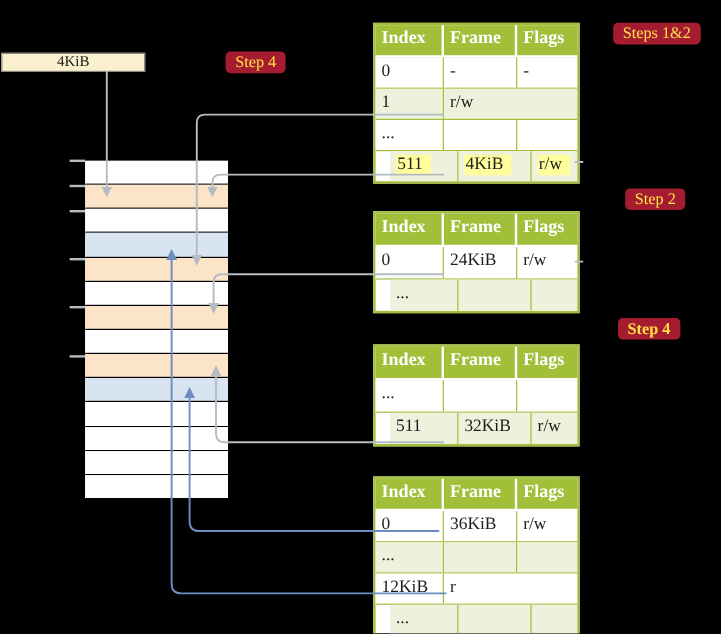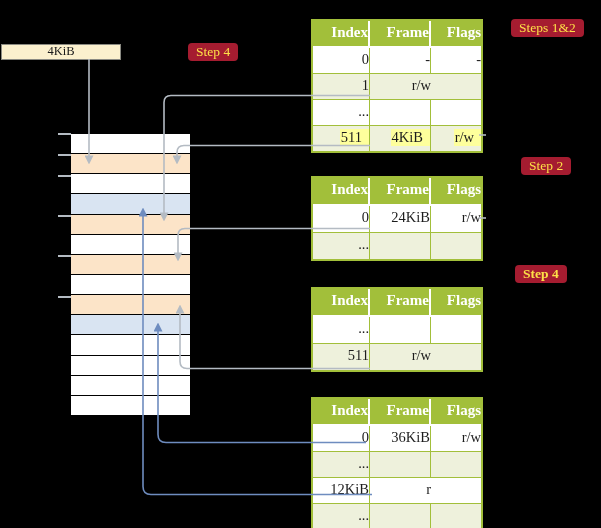--- a/index.html
+++ b/index.html
@@ -37,30 +37,30 @@
   .tick{
     position:absolute;left:58px;width:13px;height:2px;
     background:var(--arrow-gray,#b4bbc3);
   }
   
   .pt-table{
     position:absolute;left:311px;width:172px;
     border:2px solid var(--table-header-green,#a2bf3a);
     background:#fff;box-sizing:border-box;
   }
-  .pt-row{display:grid;grid-template-columns:57px 61px 50px;height:var(--rh,26px);text-align:right;}
+  .pt-row{display:grid;grid-template-columns:57px 61px 50px;height:var(--rh,26px);}
   .pt-cell{
     padding-left:5px;box-sizing:border-box;overflow:hidden;white-space:nowrap;
     font-size:14.5px;line-height:calc(var(--rh,26px) - 3px);color:#1c1c1c;
   }
   .pt-head{background:var(--table-header-green,#a2bf3a);border-bottom:2px solid #fff;}
   .pt-head .pt-cell{color:#fff;font-weight:bold;font-size:15px;border-right:2px solid #fff;}
   .pt-head .pt-cell:last-child{border-right:none;}
   .pt-body{background:#fff;border-bottom:1.5px solid var(--table-header-green,#a2bf3a);}
-  .pt-body:last-child{border-bottom:none;}
+  .pt-body:last-child{border-bottom:none;margin-left:12px;}
   .pt-body .pt-cell{border-right:1.5px solid var(--table-header-green,#a2bf3a);}
   .pt-body .pt-cell:last-child{border-right:none;}
   .pt-body.shaded{background:var(--row-alt-green,#eef1dc);}
   .hl{background:var(--highlight-yellow,#feff9c);padding:0 7px 1px 1px;}
   #table-0{top:19px; --rh:25px;}
   #table-1{top:176px;--rh:26px;}
   #table-2{top:287px;--rh:26px;}
   #table-3{top:397px;--rh:25px;}
   
   .overlay{position:absolute;left:0;top:0;width:601px;height:528px;pointer-events:none;}
@@ -152,20 +152,21 @@
         <div class="pt-cell">Frame</div>
         <div class="pt-cell">Flags</div>
       </div>
       <div class="pt-row pt-body">
         <div class="pt-cell">...</div>
         <div class="pt-cell"></div>
         <div class="pt-cell"></div>
       </div>
       <div class="pt-row pt-body shaded">
         <div class="pt-cell">511</div>
+        <div class="pt-cell">32KiB</div>
         <div class="pt-cell">r/w</div>
       </div>
     </div>
   <div class="pt-table" id="table-3">
       <div class="pt-row pt-head">
         <div class="pt-cell">Index</div>
         <div class="pt-cell">Frame</div>
         <div class="pt-cell">Flags</div>
       </div>
       <div class="pt-row pt-body">

